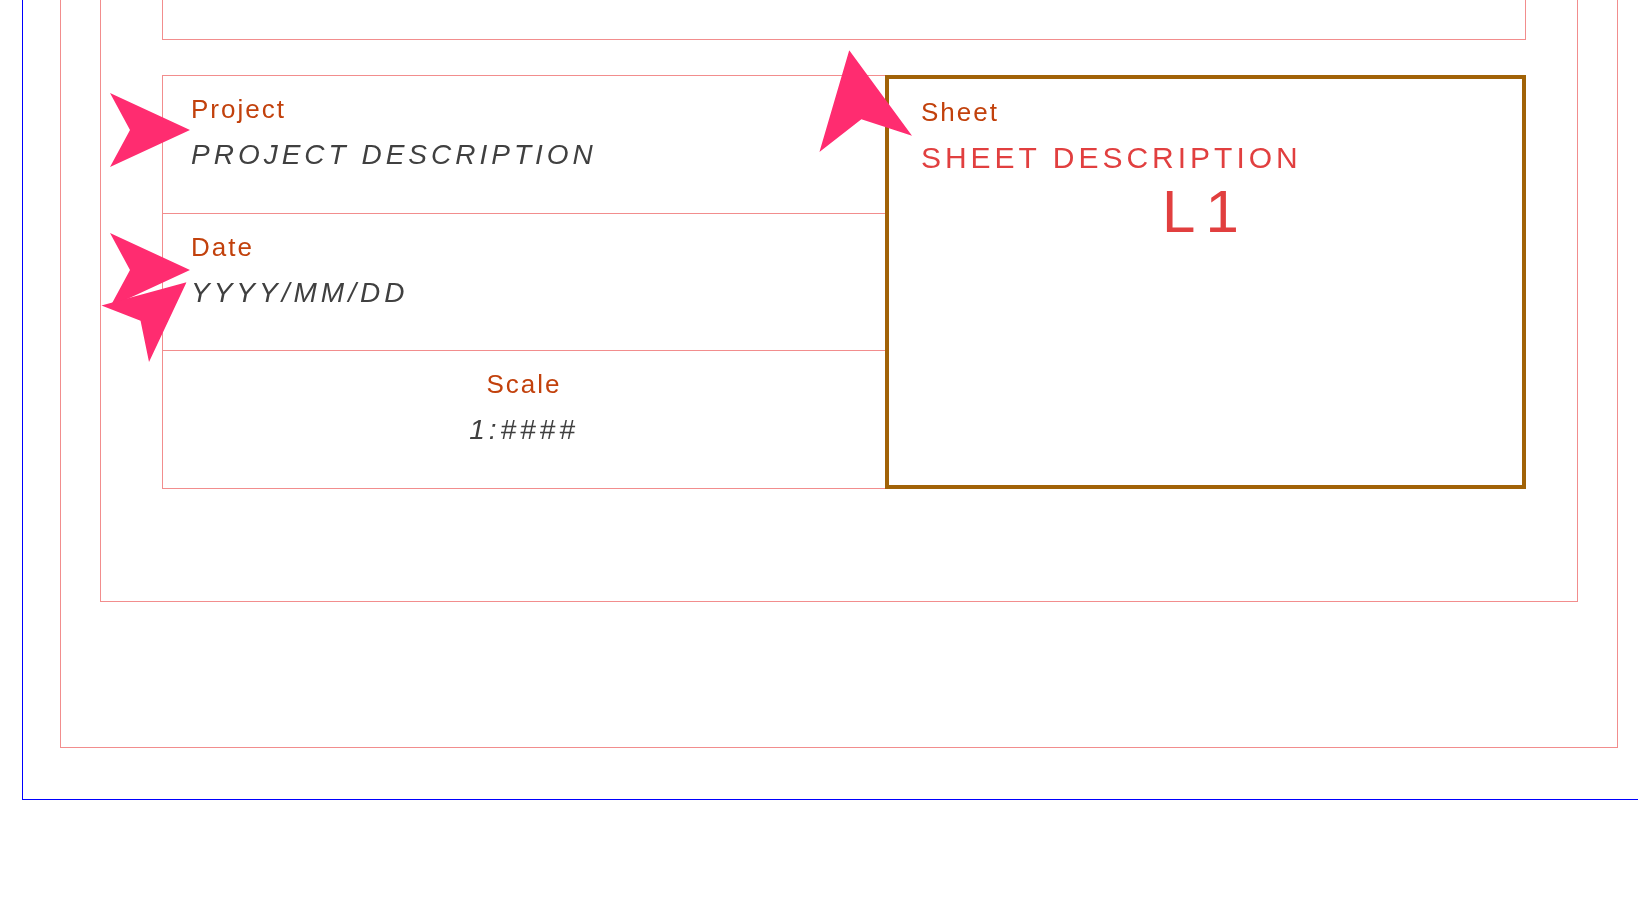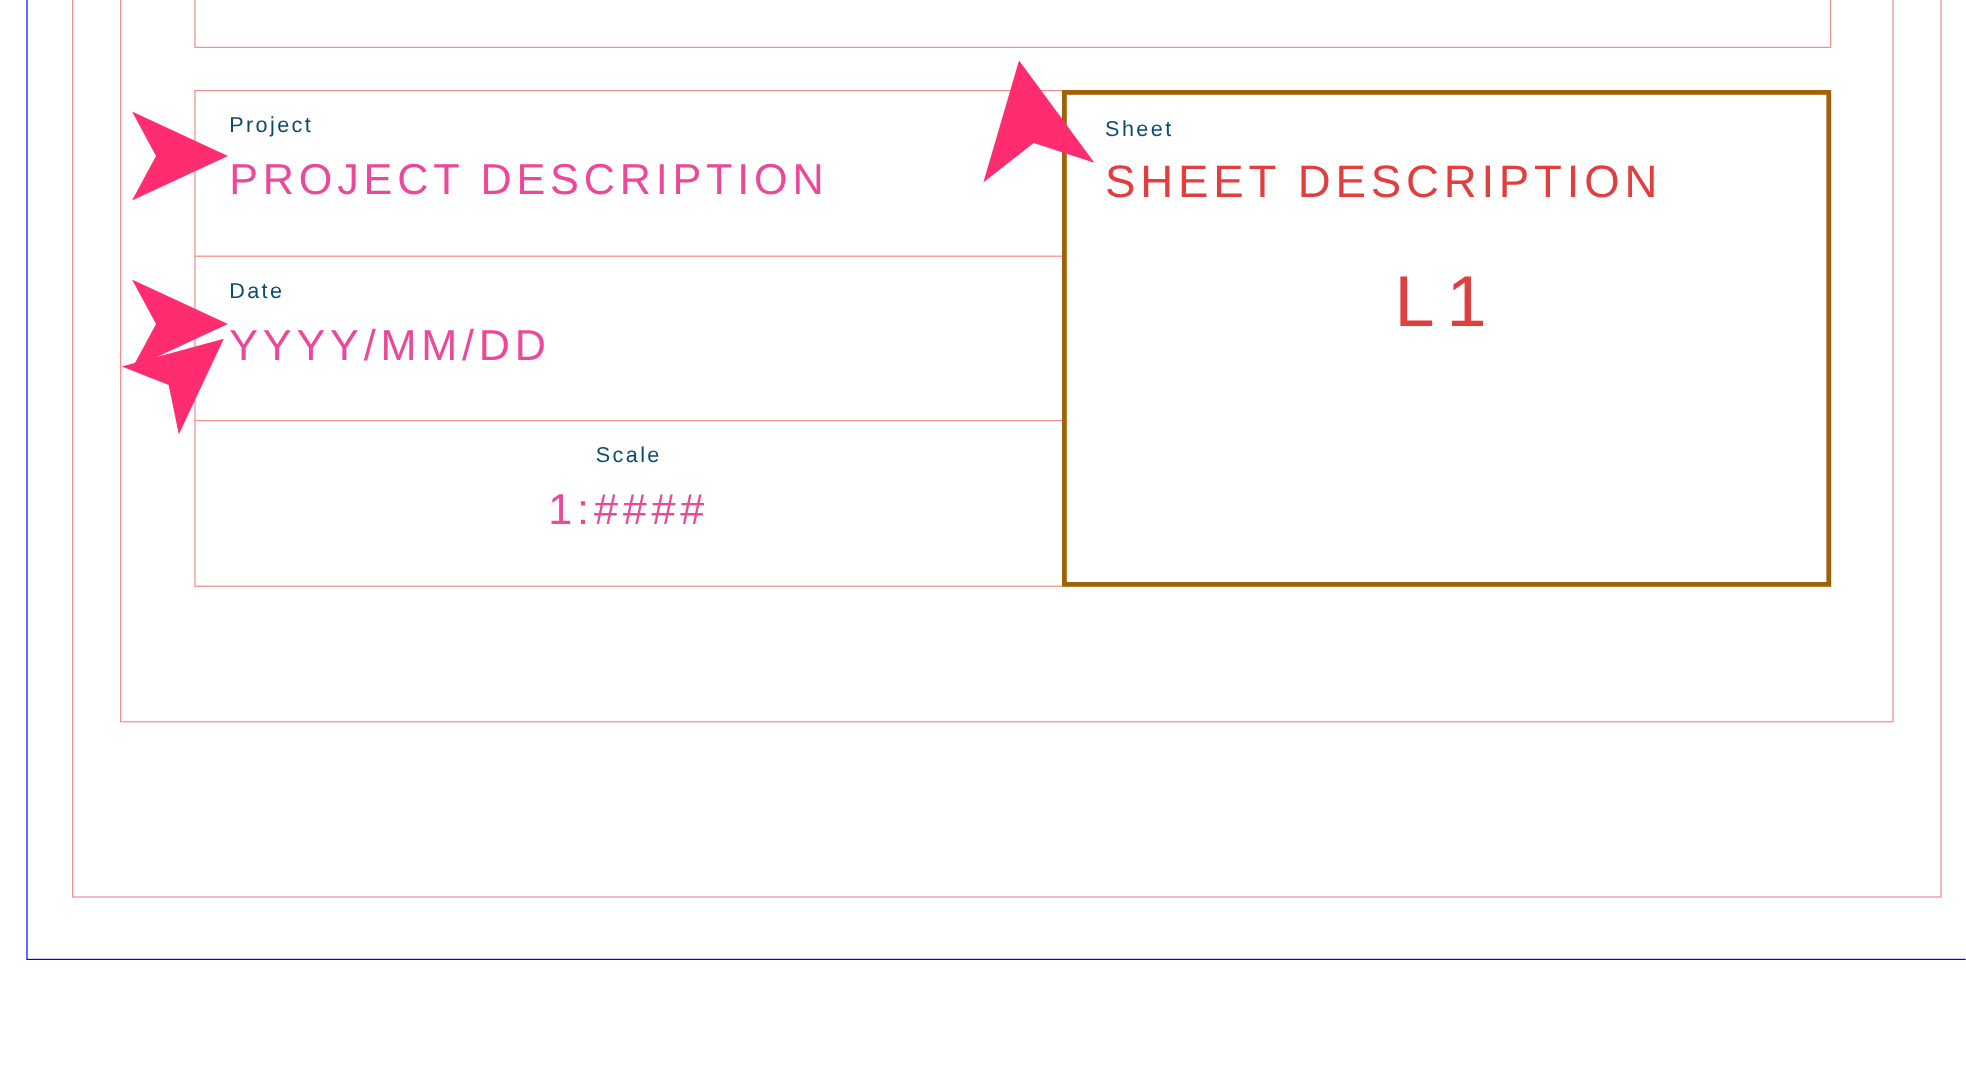--- a/index.html
+++ b/index.html
@@ -65,50 +65,50 @@
       padding: 18px 28px;
       display: flex;
       flex-direction: column;
       justify-content: flex-start;
       gap: 14px;
     }
     .cell-project { flex: 1; border-bottom: none; border-right: none; }
     .cell-date { flex: 1; border-bottom: none; border-right: none; }
     .cell-scale { flex: 1; border-right: none; align-items: center; }
     .label {
-      font-size: 18px;
+      font-size: 26px;
       letter-spacing: 2px;
-      color: #0c4a6e;
+      color: #c2410c;
       font-weight: 300;
     }
     .value {
-      font-size: 36px;
+      font-size: 28px;
       letter-spacing: 4px;
-      color: #ec4899;
+      color: #404040;
       font-weight: 400;
+      font-style: italic;
     }
     .sheet-cell {
       padding: 18px 32px;
       height: 100%;
       display: flex;
       flex-direction: column;
     }
     .sheet-desc {
-      font-size: 38px;
+      font-size: 30px;
       letter-spacing: 4px;
       line-height: 1.3;
       color: #e13f3f;
       margin-top: 10px;
     }
     .sheet-code {
       font-size: 60px;
       letter-spacing: 10px;
       color: #e13f3f;
       font-weight: 400;
-      margin-top: 40px;
       align-self: center;
       text-align: right;
     }
     .arrow {
       position: absolute;
       color: #ff2c70;
     }
     .arrow svg { display: block; }
   </style>
 </head>

